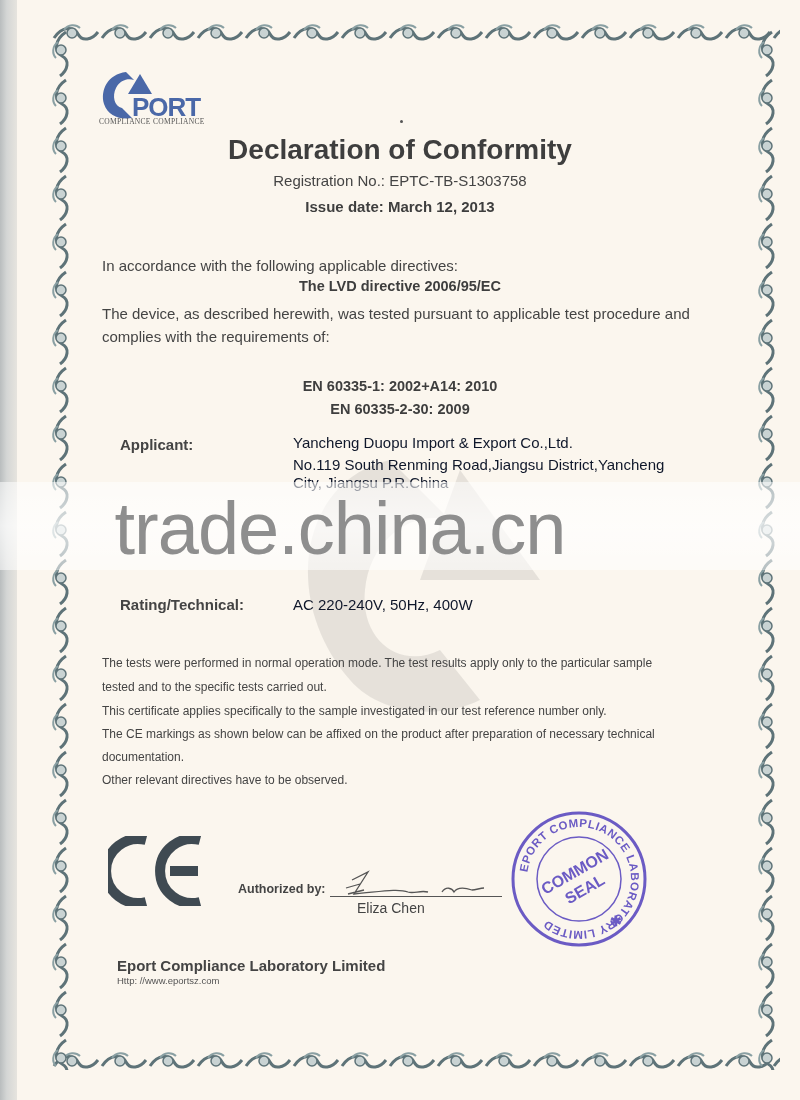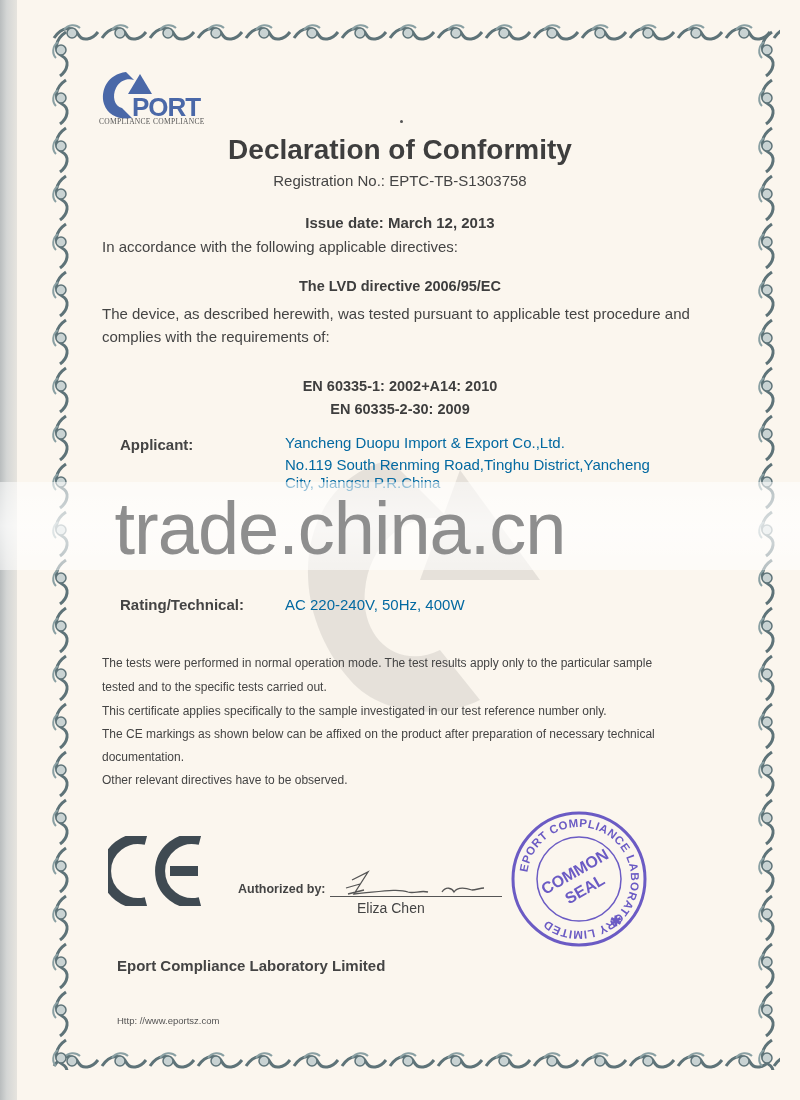--- a/index.html
+++ b/index.html
@@ -23,29 +23,29 @@
 
   .logo { position:absolute; left:98px; top:68px; width:120px; height:60px; }
   .logo-sub {
     position:absolute; left:99px; top:117px;
     font-family:"Liberation Serif", "DejaVu Serif", serif;
     font-size:7.5px; letter-spacing:0.3px; color:#555;
   }
   .center { position:absolute; left:0; width:800px; text-align:center; }
   .title { top:134px; font-size:28px; font-weight:bold; color:#3e3e3e; }
   .reg   { top:172px; font-size:15px; color:#444; }
-  .issue { top:214px; font-size:15px; font-weight:bold; color:#3e3e3e; }
+  .issue { top:198px; font-size:15px; font-weight:bold; color:#3e3e3e; }
 
   .p { position:absolute; left:102px; font-size:15px; color:#444; white-space:nowrap; }
   .directive { top:278px; font-size:14.5px; font-weight:bold; color:#3e3e3e; }
   .std1 { top:378px; font-size:14.5px; font-weight:bold; color:#3e3e3e; }
   .std2 { top:401px; font-size:14.5px; font-weight:bold; color:#3e3e3e; }
 
   .label { position:absolute; font-size:15px; font-weight:bold; color:#444; }
-  .val   { position:absolute; left:285px; font-size:15px; color:#0369a1; white-space:nowrap; }
+  .val   { position:absolute; left:293px; font-size:15px; color:#0f172a; white-space:nowrap; }
 
   .small { position:absolute; left:102px; font-size:12px; color:#444; white-space:nowrap; }
 
   .watermark-band {
     position:absolute; left:0; top:482px; width:800px; height:88px;
     background:linear-gradient(180deg, rgba(255,255,255,0.55), rgba(255,255,255,0.75) 50%, rgba(255,255,255,0.55));
   }
   .watermark {
     position:absolute; left:0; top:486px; width:680px; text-align:center;
     font-size:74px; color:#8e8e8e; letter-spacing:-1px;
@@ -55,21 +55,21 @@
   }
 
   .ce { position:absolute; left:108px; top:836px; width:100px; height:70px; }
   .auth-label { position:absolute; left:238px; top:882px; font-size:12.5px; font-weight:bold; color:#444;text-align:center; }
   .sig-line { position:absolute; left:330px; top:896px; width:172px; border-top:1px solid #555; }
   .signature { position:absolute; left:338px; top:866px; width:150px; height:34px; }
   .signer { position:absolute; left:357px; top:900px; font-size:14px; color:#444; }
   .seal { position:absolute; left:510px; top:810px; width:138px; height:138px; }
 
   .company { position:absolute; left:117px; top:957px; font-size:15px; font-weight:bold; color:#444; }
-  .url { position:absolute; left:117px; top:975px; font-size:9.5px; color:#555;margin-top:40px; }
+  .url { position:absolute; left:117px; top:975px; font-size:9.5px; color:#555; }
   .dot { position:absolute; width:3px; height:3px; background:#555; border-radius:50%; }
 </style>
 </head>
 <body>
 
 <div class="edge-strip"></div>
 
 <div class="border top">
   <svg viewBox="0 0 728 24" preserveAspectRatio="none">
     <defs>
@@ -118,31 +118,31 @@
     <polygon points="30,26 42,6 54,26" fill="#4a68a8"></polygon>
     <text x="34" y="48" font-family="Liberation Sans, sans-serif" font-weight="bold" font-size="26" fill="#4a68a8" letter-spacing="-1">PORT</text>
   </svg>
 </div>
 <div class="logo-sub">COMPLIANCE COMPLIANCE</div>
 
 <div class="center title">Declaration of Conformity</div>
 <div class="center reg">Registration No.: EPTC-TB-S1303758</div>
 <div class="center issue">Issue date: March 12, 2013</div>
 
-<div class="p" style="top:238px;">In accordance with the following applicable directives:</div>
+<div class="p" style="top:257px;">In accordance with the following applicable directives:</div>
 <div class="center directive">The LVD directive 2006/95/EC</div>
 <div class="p" style="top:305px;">The device, as described herewith, was tested pursuant to applicable test procedure and</div>
 <div class="p" style="top:328px;text-align:right;">complies with the requirements of:</div>
 
 <div class="center std1">EN 60335-1: 2002+A14: 2010</div>
 <div class="center std2">EN 60335-2-30: 2009</div>
 
 <div class="label" style="left:120px; top:436px;">Applicant:</div>
 <div class="val" style="top:434px;">Yancheng Duopu Import &amp; Export Co.,Ltd.</div>
-<div class="val" style="top:456px;">No.119 South Renming Road,Tinghu District,Yancheng</div>
+<div class="val" style="top:456px;">No.119 South Renming Road,Jiangsu District,Yancheng</div>
 <div class="val" style="top:474px;">City, Jiangsu P.R.China</div>
 
 <div class="watermark-band"></div>
 <div class="watermark">trade.china.cn</div>
 
 <div class="label" style="left:120px; top:596px;">Rating/Technical:</div>
 <div class="val" style="top:596px;">AC 220-240V, 50Hz, 400W</div>
 
 <div class="small" style="top:656px;">The tests were performed in normal operation mode. The test results apply only to the particular sample</div>
 <div class="small" style="top:680px;">tested and to the specific tests carried out.</div>

